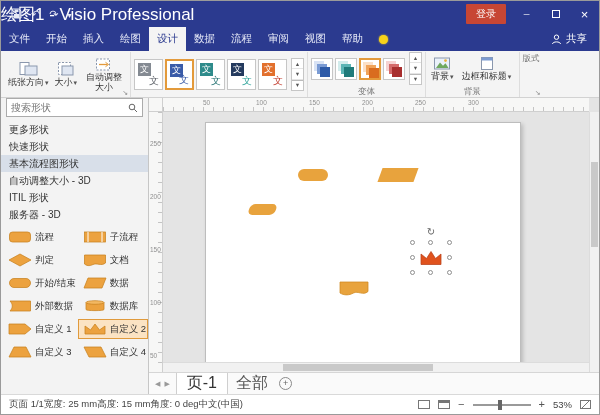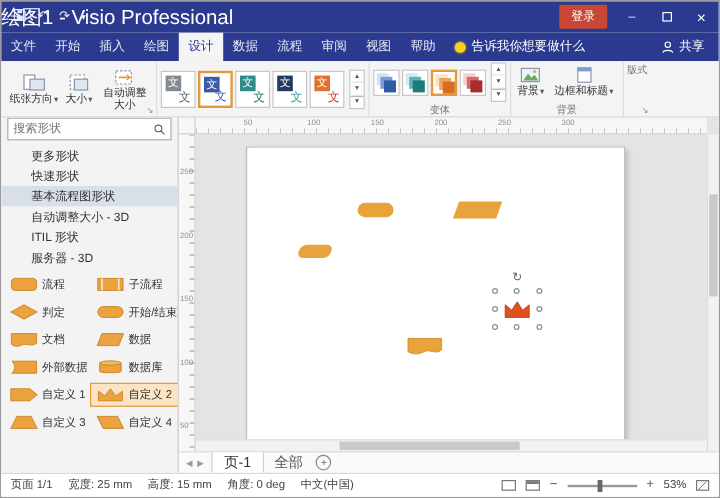--- a/index.html
+++ b/index.html
@@ -66,21 +66,21 @@
   
   .main { flex:1; display:flex; min-height:0; }
 
   
   .shapes-panel { flex:0 0 148px; width:148px; background:#f3f3f3; border-right:1px solid #c6c6c6; display:flex; flex-direction:column; font-size:10px; color:#333; overflow:hidden; }
   .sp-header { height:24px; display:flex; align-items:center; padding:0 8px; font-size:12px; font-weight:bold; }
   .sp-collapse { margin-left:auto; color:#666; font-size:11px; }
   .sp-collapse::before { content:"‹"; }
   .sp-search { margin:0 5px 4px; height:19px; background:#fff; border:1px solid #ababab; display:flex; align-items:center; padding:0 4px; gap:3px; }
   .sp-search input { border:none; outline:none; flex:1; font-size:10px; font-family:inherit; color:#333; min-width:0; background:transparent; }
-  .stencil { height:17px; display:flex; align-items:center; padding:0 25px; white-space:nowrap; overflow:hidden; }
+  .stencil { height:17px; display:flex; align-items:center; padding:0 8px; white-space:nowrap; overflow:hidden; }
   .stencil.sel { background:#d8dfe9; }
   .shape-grid { display:grid; grid-template-columns:1fr 1fr; padding:4px 2px; row-gap:3px; }
   .shape-item { display:flex; align-items:center; gap:3px; padding:2px 1px 2px 4px; border:1px solid transparent; }
   .shape-item.sel { background:#fbe3c3; border-color:#e09a3c; }
   .si { flex:0 0 24px; display:block; }
   .shape-item span { font-size:9.5px; white-space:nowrap; overflow:hidden; }
 
   
   .canvas-col { flex:1; display:flex; flex-direction:column; min-width:0; }
   .canvas { flex:1; position:relative; background:#e4e4e4; overflow:hidden; }
@@ -102,30 +102,30 @@
   .h-ml{left:-3px;top:calc(50% - 3px)}.h-mr{right:-3px;top:calc(50% - 3px)}
   .h-bl{left:-3px;bottom:-3px}.h-bc{left:calc(50% - 3px);bottom:-3px}.h-br{right:-3px;bottom:-3px}
   .rot { position:absolute; left:50%; top:-16px; transform:translateX(-50%); font-size:10px; color:#666; line-height:1; }
   .rot::before { content:"↻"; }
   .vscroll { position:absolute; right:0; top:14px; bottom:0; width:10px; background:#f1f1f1; border-left:1px solid #dcdcdc; z-index:2; }
   .vthumb { position:absolute; left:1px; right:1px; top:50px; height:85px; background:#c9c9c9; }
   .hscroll { position:absolute; left:14px; right:10px; bottom:0; height:10px; background:#f1f1f1; border-top:1px solid #dcdcdc; }
   .hthumb { position:absolute; top:1px; bottom:1px; left:120px; width:150px; background:#c9c9c9; }
 
   
-  .pagebar { flex:0 0 18px; background:#fafafa; border-top:1px solid #d6d6d6; display:flex; align-items:stretch; font-size:12px; color:#444; }
+  .pagebar { flex:0 0 18px; background:#fafafa; border-top:1px solid #d6d6d6; display:flex; align-items:stretch; font-size:16px; color:#444; }
   .pb-nav { display:flex; align-items:center; gap:4px; padding:0 6px; color:#9a9a9a; font-size:7px; }
   .pb-prev::before{content:"◀";} .pb-next::before{content:"▶";}
   .pb-tab { background:#fff; border-left:1px solid #cfcfcf; border-right:1px solid #cfcfcf; padding:0 10px; display:flex; align-items:center; color:#333; }
   .pb-all { padding:0 8px; display:flex; align-items:center; gap:3px; color:#555; }
   .pb-plus { width:13px; height:13px; border:1px solid #8a8a8a; border-radius:50%; align-self:center; display:flex; align-items:center; justify-content:center; font-size:9px; color:#666; margin-left:3px; line-height:1; }
   .pb-plus::before { content:"+"; }
 
   
-  .statusbar { flex:0 0 20px; background:#fff; border-top:1px solid #d9d9d9; display:flex; align-items:center; font-size:9.5px; color:#444; padding:0 8px; gap:13px; white-space:nowrap; }
+  .statusbar { flex:0 0 20px; background:#fff; border-top:1px solid #d9d9d9; display:flex; align-items:center; font-size:9.5px; color:#444; padding:0 8px; white-space:nowrap; }
   .sb-right { margin-left:auto; display:flex; align-items:center; gap:8px; }
   .sb-ic { width:12px; height:9px; border:1px solid #777; display:inline-block; }
   .sb-ic.pres { background:linear-gradient(#777 2px, transparent 2px); }
   .zoomslider { width:58px; height:2px; background:#9a9a9a; position:relative; }
   .zthumb { position:absolute; left:25px; top:-4px; width:4px; height:10px; background:#666; }
   .zsign { font-size:11px; color:#555; line-height:1; }
   .fit-ic { width:11px; height:9px; border:1px solid #777; display:inline-block; background:linear-gradient(135deg, transparent 45%, #777 45%, #777 55%, transparent 55%); }
 </style>
 </head>
 <body>
@@ -162,21 +162,20 @@
     <span class="tab">插入</span>
     <span class="tab">绘图</span>
     <span class="tab sel">设计</span>
     <span class="tab">数据</span>
     <span class="tab">流程</span>
     <span class="tab">审阅</span>
     <span class="tab">视图</span>
     <span class="tab">帮助</span>
     <span class="tellme">
       <span class="bulb"></span>
-      <span>告诉我你想要做什么</span>
     </span>
     <span class="share">
       <svg width="11" height="11" viewBox="0 0 11 11">
           <circle cx="5.5" cy="3.2" r="2.2" fill="none" stroke="#fff"></circle>
           <path d="M1.5 10 C1.5 7.2 9.5 7.2 9.5 10" fill="none" stroke="#fff"></path>
         </svg>
       <span>共享</span>
     </span>
   </div>
 
@@ -330,29 +329,29 @@
           <span>子流程</span>
         </div>
         <div class="shape-item">
           <svg class="si" width="24" height="14" viewBox="0 0 24 14">
               <polygon points="12,1 23,7 12,13 1,7" fill="#eca23f" stroke="#c8821f" stroke-width=".75"></polygon>
             </svg>
           <span>判定</span>
         </div>
         <div class="shape-item">
           <svg class="si" width="24" height="14" viewBox="0 0 24 14">
+              <path d="M1.5 2 H22.5 V10 C18 13.5 14 9.5 10 11.5 C6 13.5 3.5 12.5 1.5 11 Z" fill="#eca23f" stroke="#c8821f" stroke-width=".75"></path>
+            </svg>
+          <span>文档</span>
+        </div>
+        <div class="shape-item">
+          <svg class="si" width="24" height="14" viewBox="0 0 24 14">
               <rect x="1.5" y="2.5" width="21" height="9" rx="4.5" fill="#eca23f" stroke="#c8821f" stroke-width=".75"></rect>
             </svg>
           <span>开始/结束</span>
-        </div>
-        <div class="shape-item">
-          <svg class="si" width="24" height="14" viewBox="0 0 24 14">
-              <path d="M1.5 2 H22.5 V10 C18 13.5 14 9.5 10 11.5 C6 13.5 3.5 12.5 1.5 11 Z" fill="#eca23f" stroke="#c8821f" stroke-width=".75"></path>
-            </svg>
-          <span>文档</span>
         </div>
         <div class="shape-item">
           <svg class="si" width="24" height="14" viewBox="0 0 24 14">
               <polygon points="5,2 23,2 19,12 1,12" fill="#eca23f" stroke="#c8821f" stroke-width=".75"></polygon>
             </svg>
           <span>数据</span>
         </div>
         <div class="shape-item">
           <svg class="si" width="24" height="14" viewBox="0 0 24 14">
               <path d="M2 2 H22.5 V12 H2 C5 8.7 5 5.3 2 2 Z" fill="#eca23f" stroke="#c8821f" stroke-width=".75"></path>

